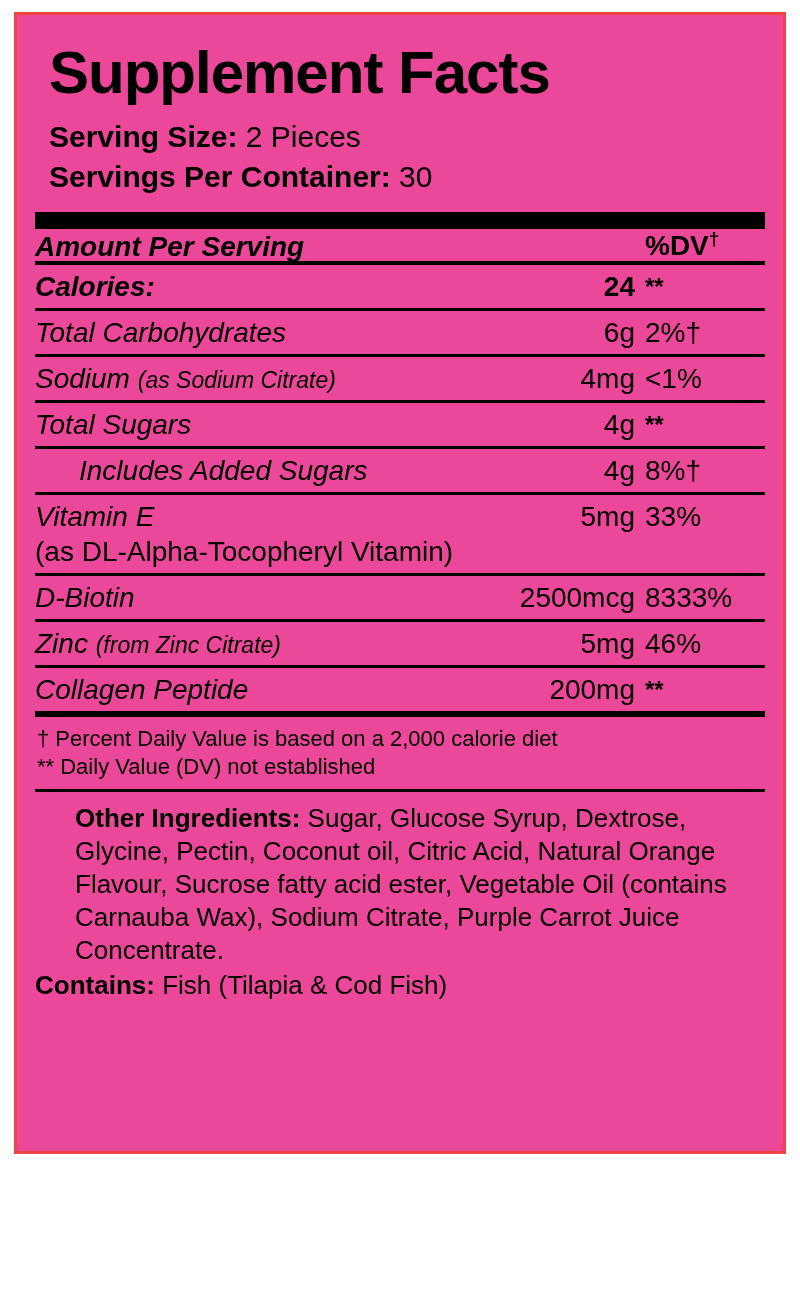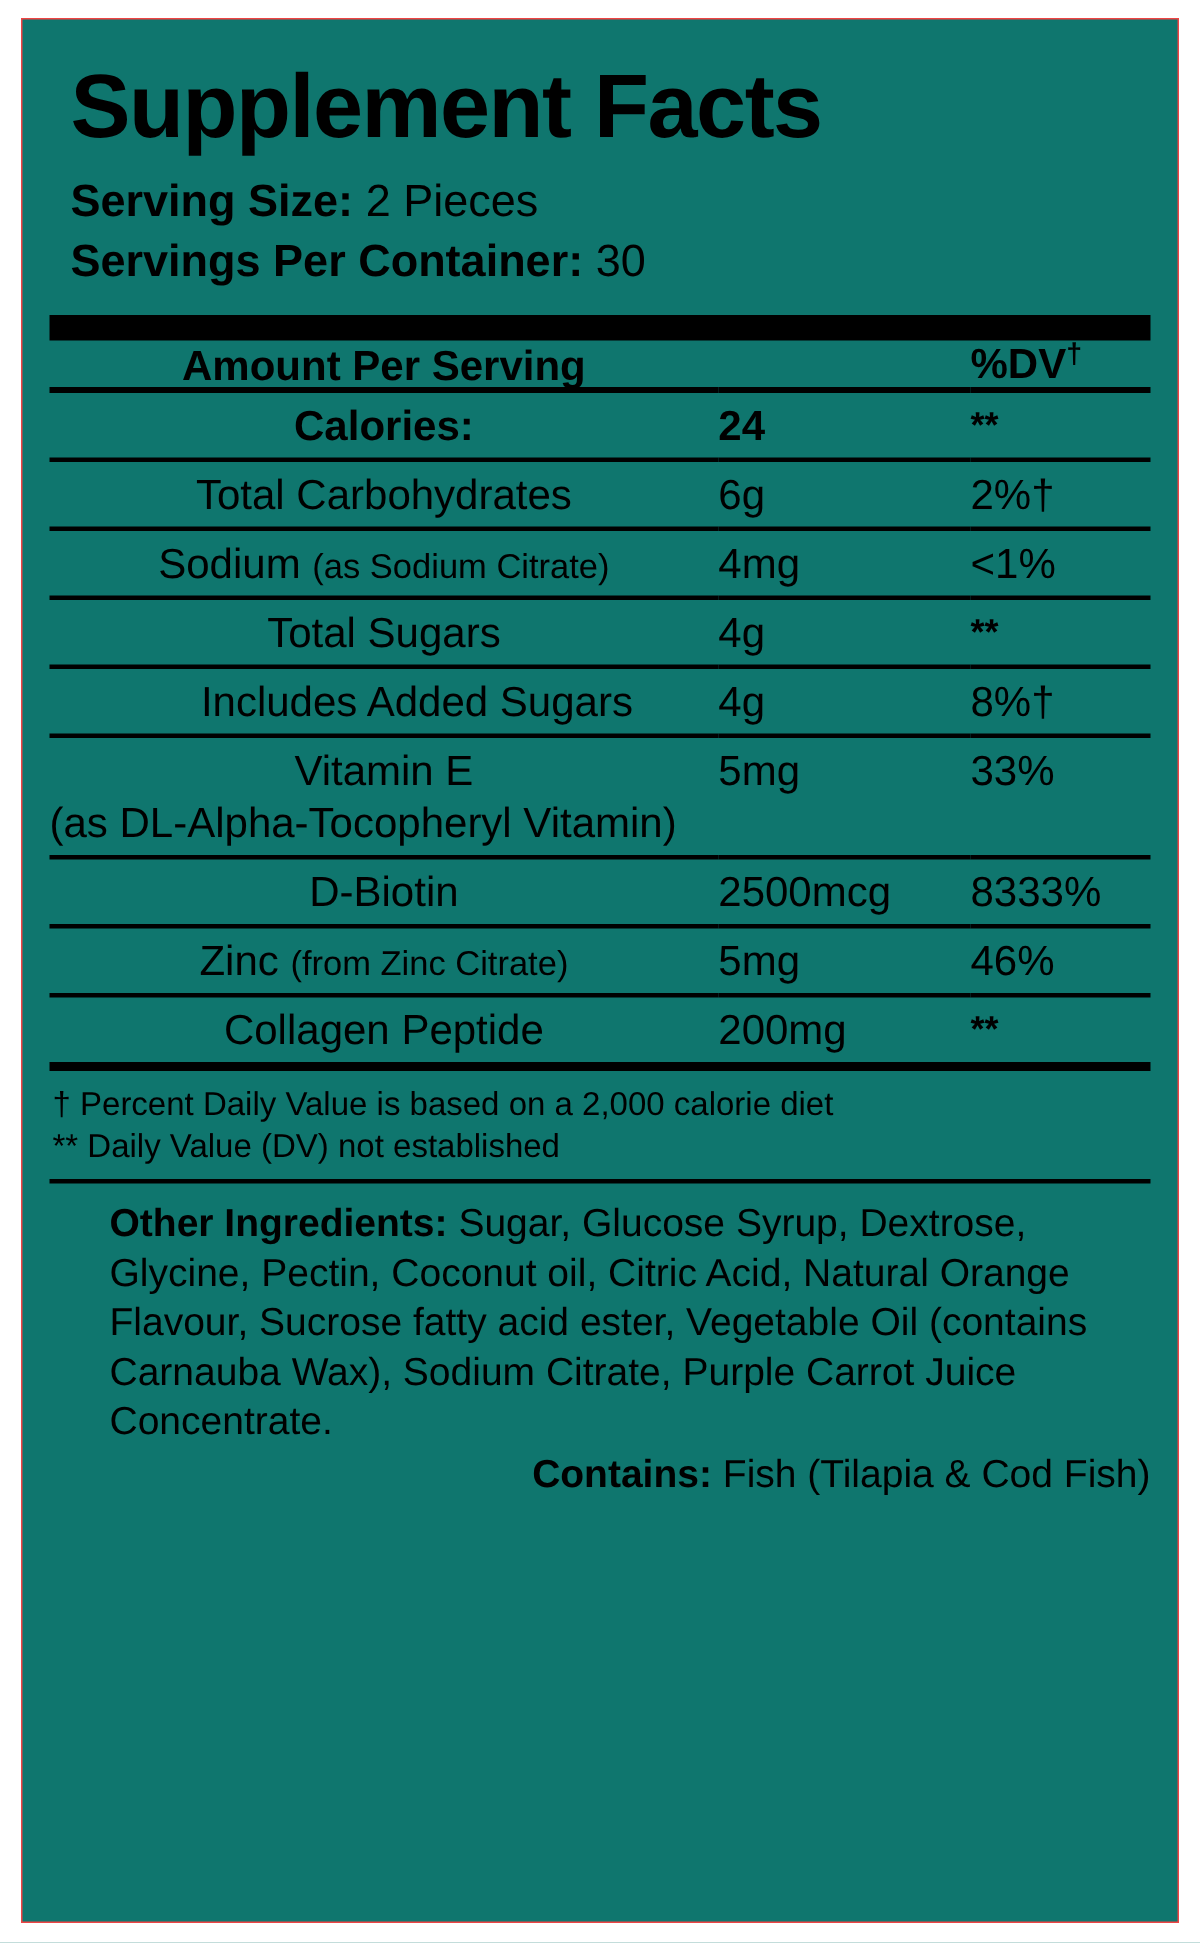--- a/index.html
+++ b/index.html
@@ -14,23 +14,23 @@
     font-family: "Liberation Sans", sans-serif;
     color: #000000;
     position: relative;
     overflow: hidden;
   }
   .panel {
     position: absolute;
     left: 14px;
     top: 12px;
     width: 772px;
-    height: 1270px;
-    border: 1px solid #ef4444;
-    background: #0f766e;
+    height: 1142px;
+    border: 3px solid #ef4444;
+    background: #ec4899;
     padding: 8px 18px 0 18px;
   }
   .title {
     font-size: 60px;
     font-weight: bold;
     letter-spacing: -1px;
     line-height: 1.0;
     margin: 20px 0 6px 14px;
     white-space: nowrap;
   }
@@ -73,22 +73,22 @@
     font-weight: bold;
     font-size: 29px;
     padding: 7px 0 8px 0;
   }
   tr.row td {
     padding: 8px 0 7px 0;
     border-top: 3px solid #000;
   }
   tr.row.noline td { border-top: none; padding-top: 0; }
   tr.first td { border-top: 4px solid #000; }
-  td.name { text-align: center; }
-  td.amt { padding-right: 10px !important; white-space: nowrap; }
+  td.name { text-align: left; font-style: italic; }
+  td.amt { text-align: right; padding-right: 10px !important; white-space: nowrap; }
   td.dv { white-space: nowrap; width: 120px; }
   .b { font-weight: bold; }
   .small { font-size: 23px; }
   .indent { padding-left: 44px !important; }
   .sup { font-size: 19px; vertical-align: super; }
   .stars { font-size: 24px; font-weight: bold; vertical-align: top; line-height: 1; position: relative; top: 2px; }
   .subnote {
     font-size: 24px;
     line-height: 1.1;
     padding: 2px 0 8px 0;
@@ -102,21 +102,20 @@
     font-size: 26px;
     line-height: 1.27;
     padding: 10px 0 0 0;
     margin-left: 40px;
   }
   .other b { font-weight: bold; }
   .contains {
     font-size: 26px;
     line-height: 1.27;
     padding: 2px 0 0 0;
-    text-align: right;
   }
   .contains b { font-weight: bold; }
 </style>
 </head>
 <body>
 
 <div class="panel">
 
   <div class="title">Supplement Facts</div>
 

